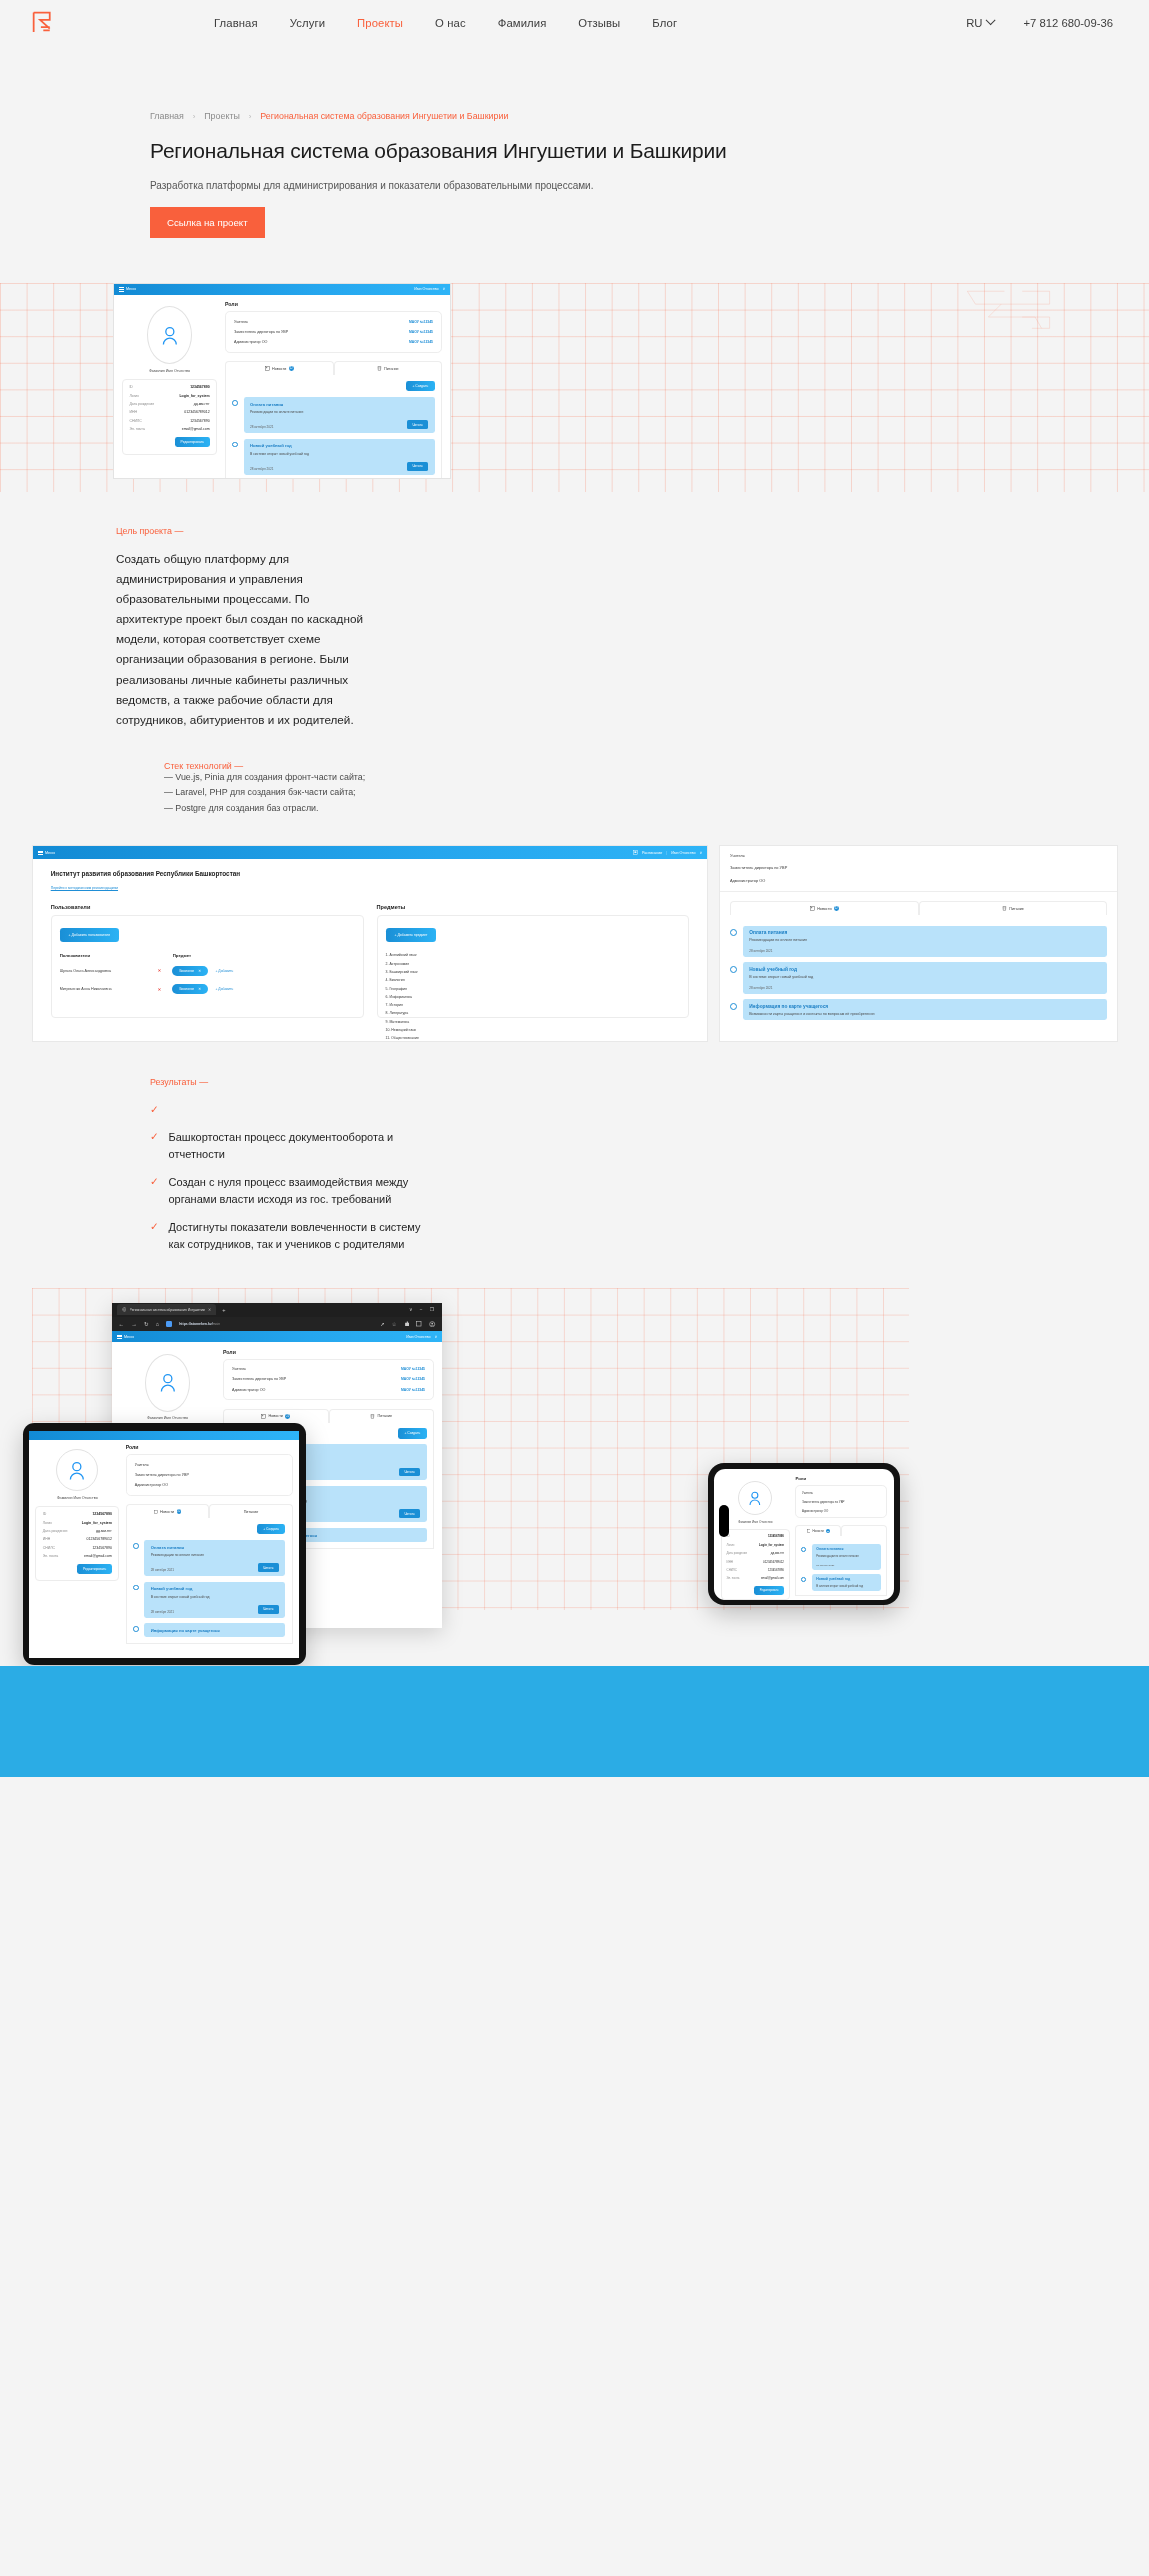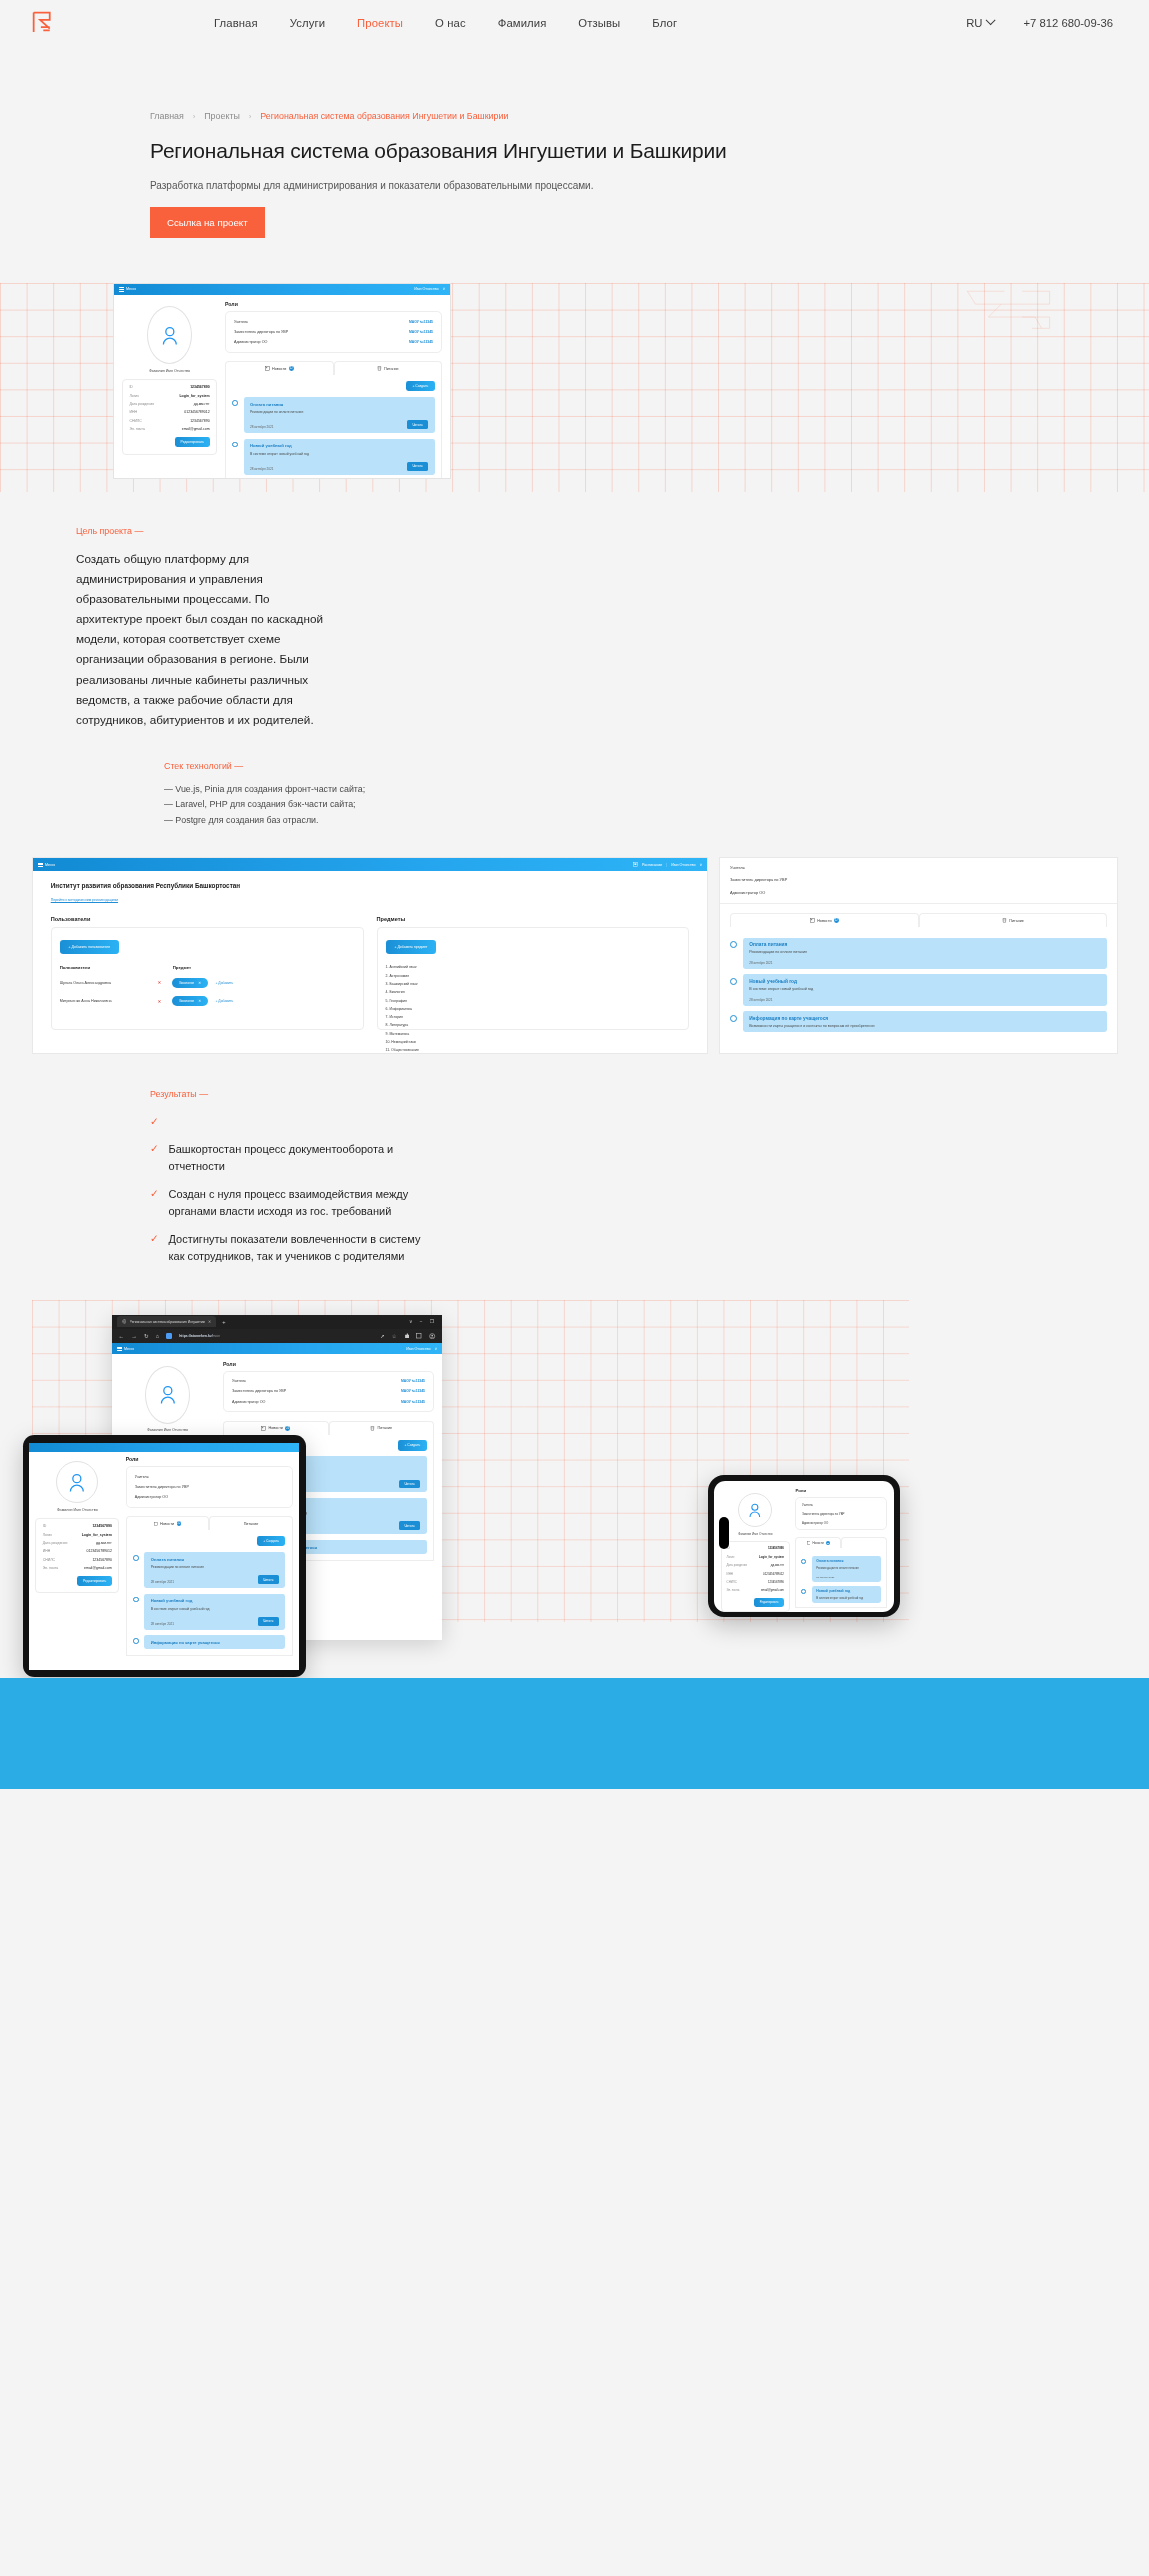--- a/index.html
+++ b/index.html
@@ -184,24 +184,24 @@
   .news-card p { font-size: 3.4px; color: #4a4a4a; margin-top: 3.2px; }
   .news-foot { display: flex; align-items: flex-end; justify-content: space-between; margin-top: auto; padding-top: 6.4px; }
   .news-foot .dt { font-size: 3.1px; color: #5e5e5e; }
   .read-btn {
     background: #1a8fd6; color: #fff; font-size: 3.2px; border: none;
     border-radius: 1.6px; padding: 2.4px 5.6px; cursor: pointer; font-family: inherit;
   }
 
   
   .sec-label { font-size: 8.9px; color: #f9603c; }
-  .goal-block { margin-left: 76px; margin-top: 34px; }
+  .goal-block { margin-left: 116px; margin-top: 34px; }
   .goal-text { font-size: 11.7px; line-height: 1.72; color: #1f1f1f; max-width: 258px; margin-top: 13px; }
   .tech-block { margin-left: 164px; margin-top: 31px; }
-  .tech-list { margin-top: 13px; }
+  .tech-list { margin-top: 1px; }
   .tech-list li { list-style: none; font-size: 8.9px; color: #4a4a4a; margin-bottom: 5.6px; }
 
   
   .shot2-wrap { position: relative; margin-top: 32px; height: 197px; padding: 0 32px; display: flex; gap: 11.3px; }
   .shot2-left {
     width: 676px; background: #fff; border: 0.8px solid #e8e8e8; overflow: hidden; position: relative;
   }
   .inst-body { padding: 11.3px 17.7px 0; }
   .inst-title { font-size: 6.4px; font-weight: bold; color: #1c1c1c; }
   .inst-link { font-size: 3.5px; color: #1f8ed6; text-decoration: underline; display: inline-block; margin-top: 5.6px; }

